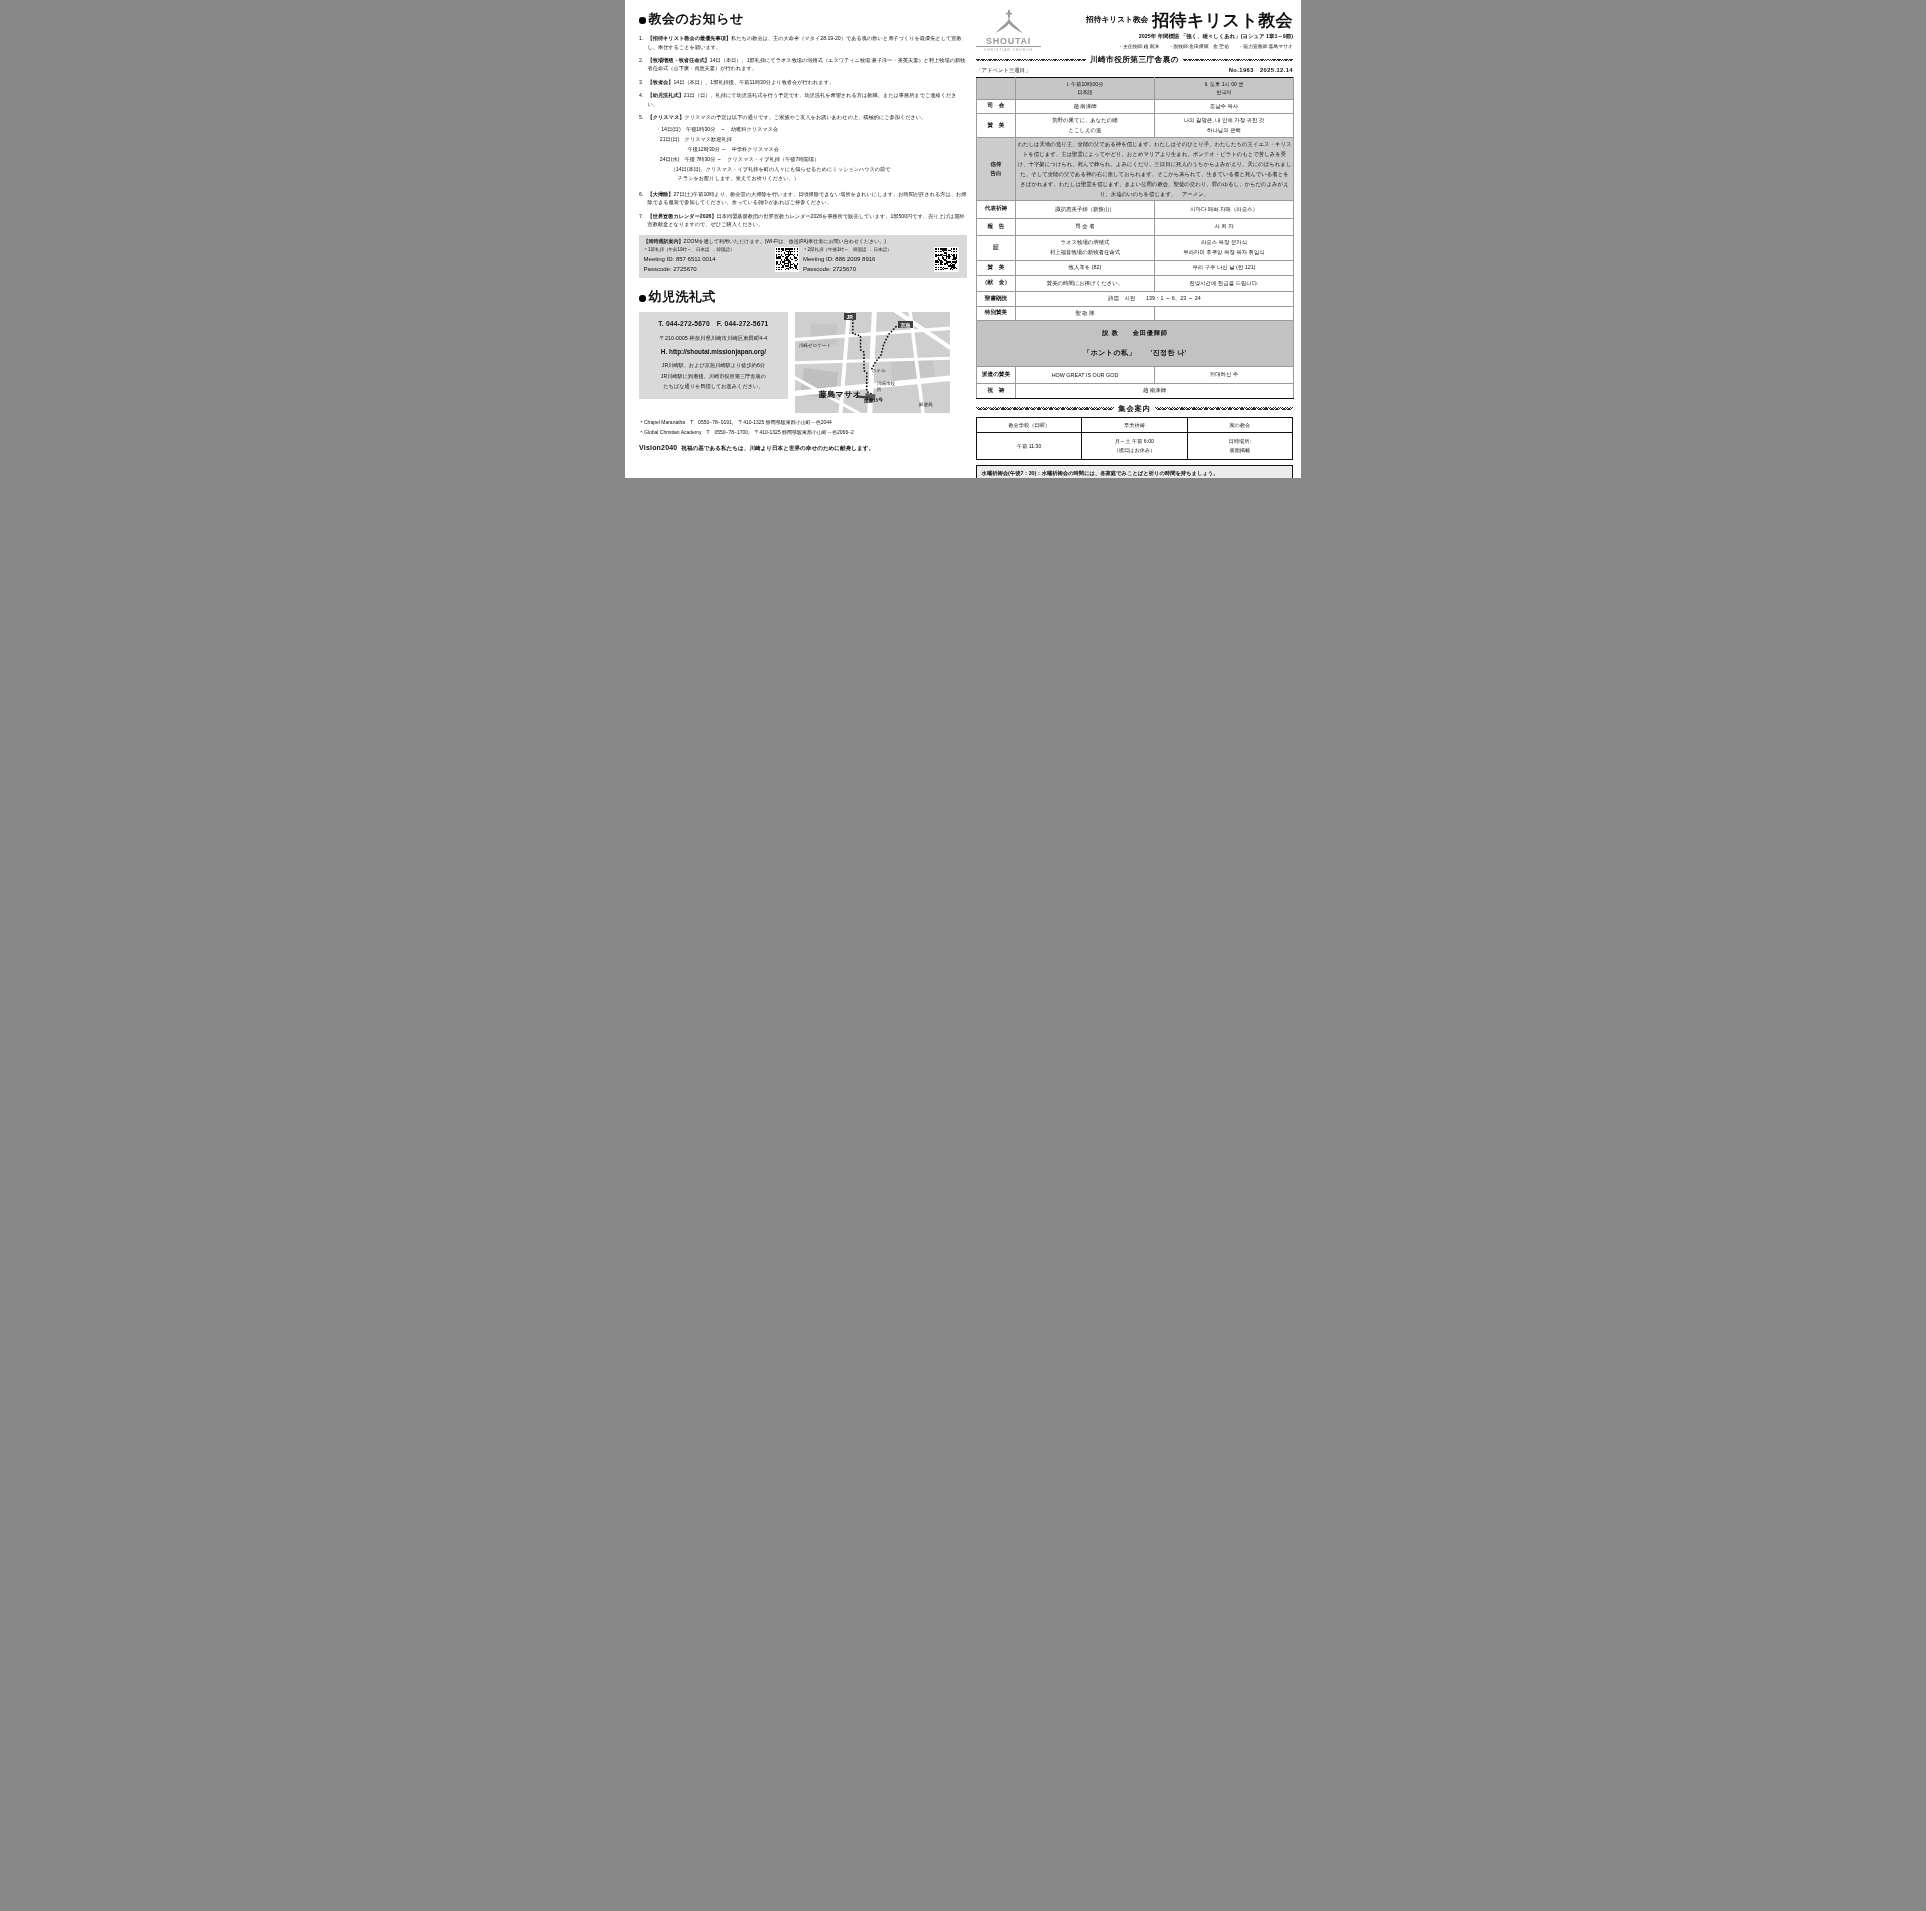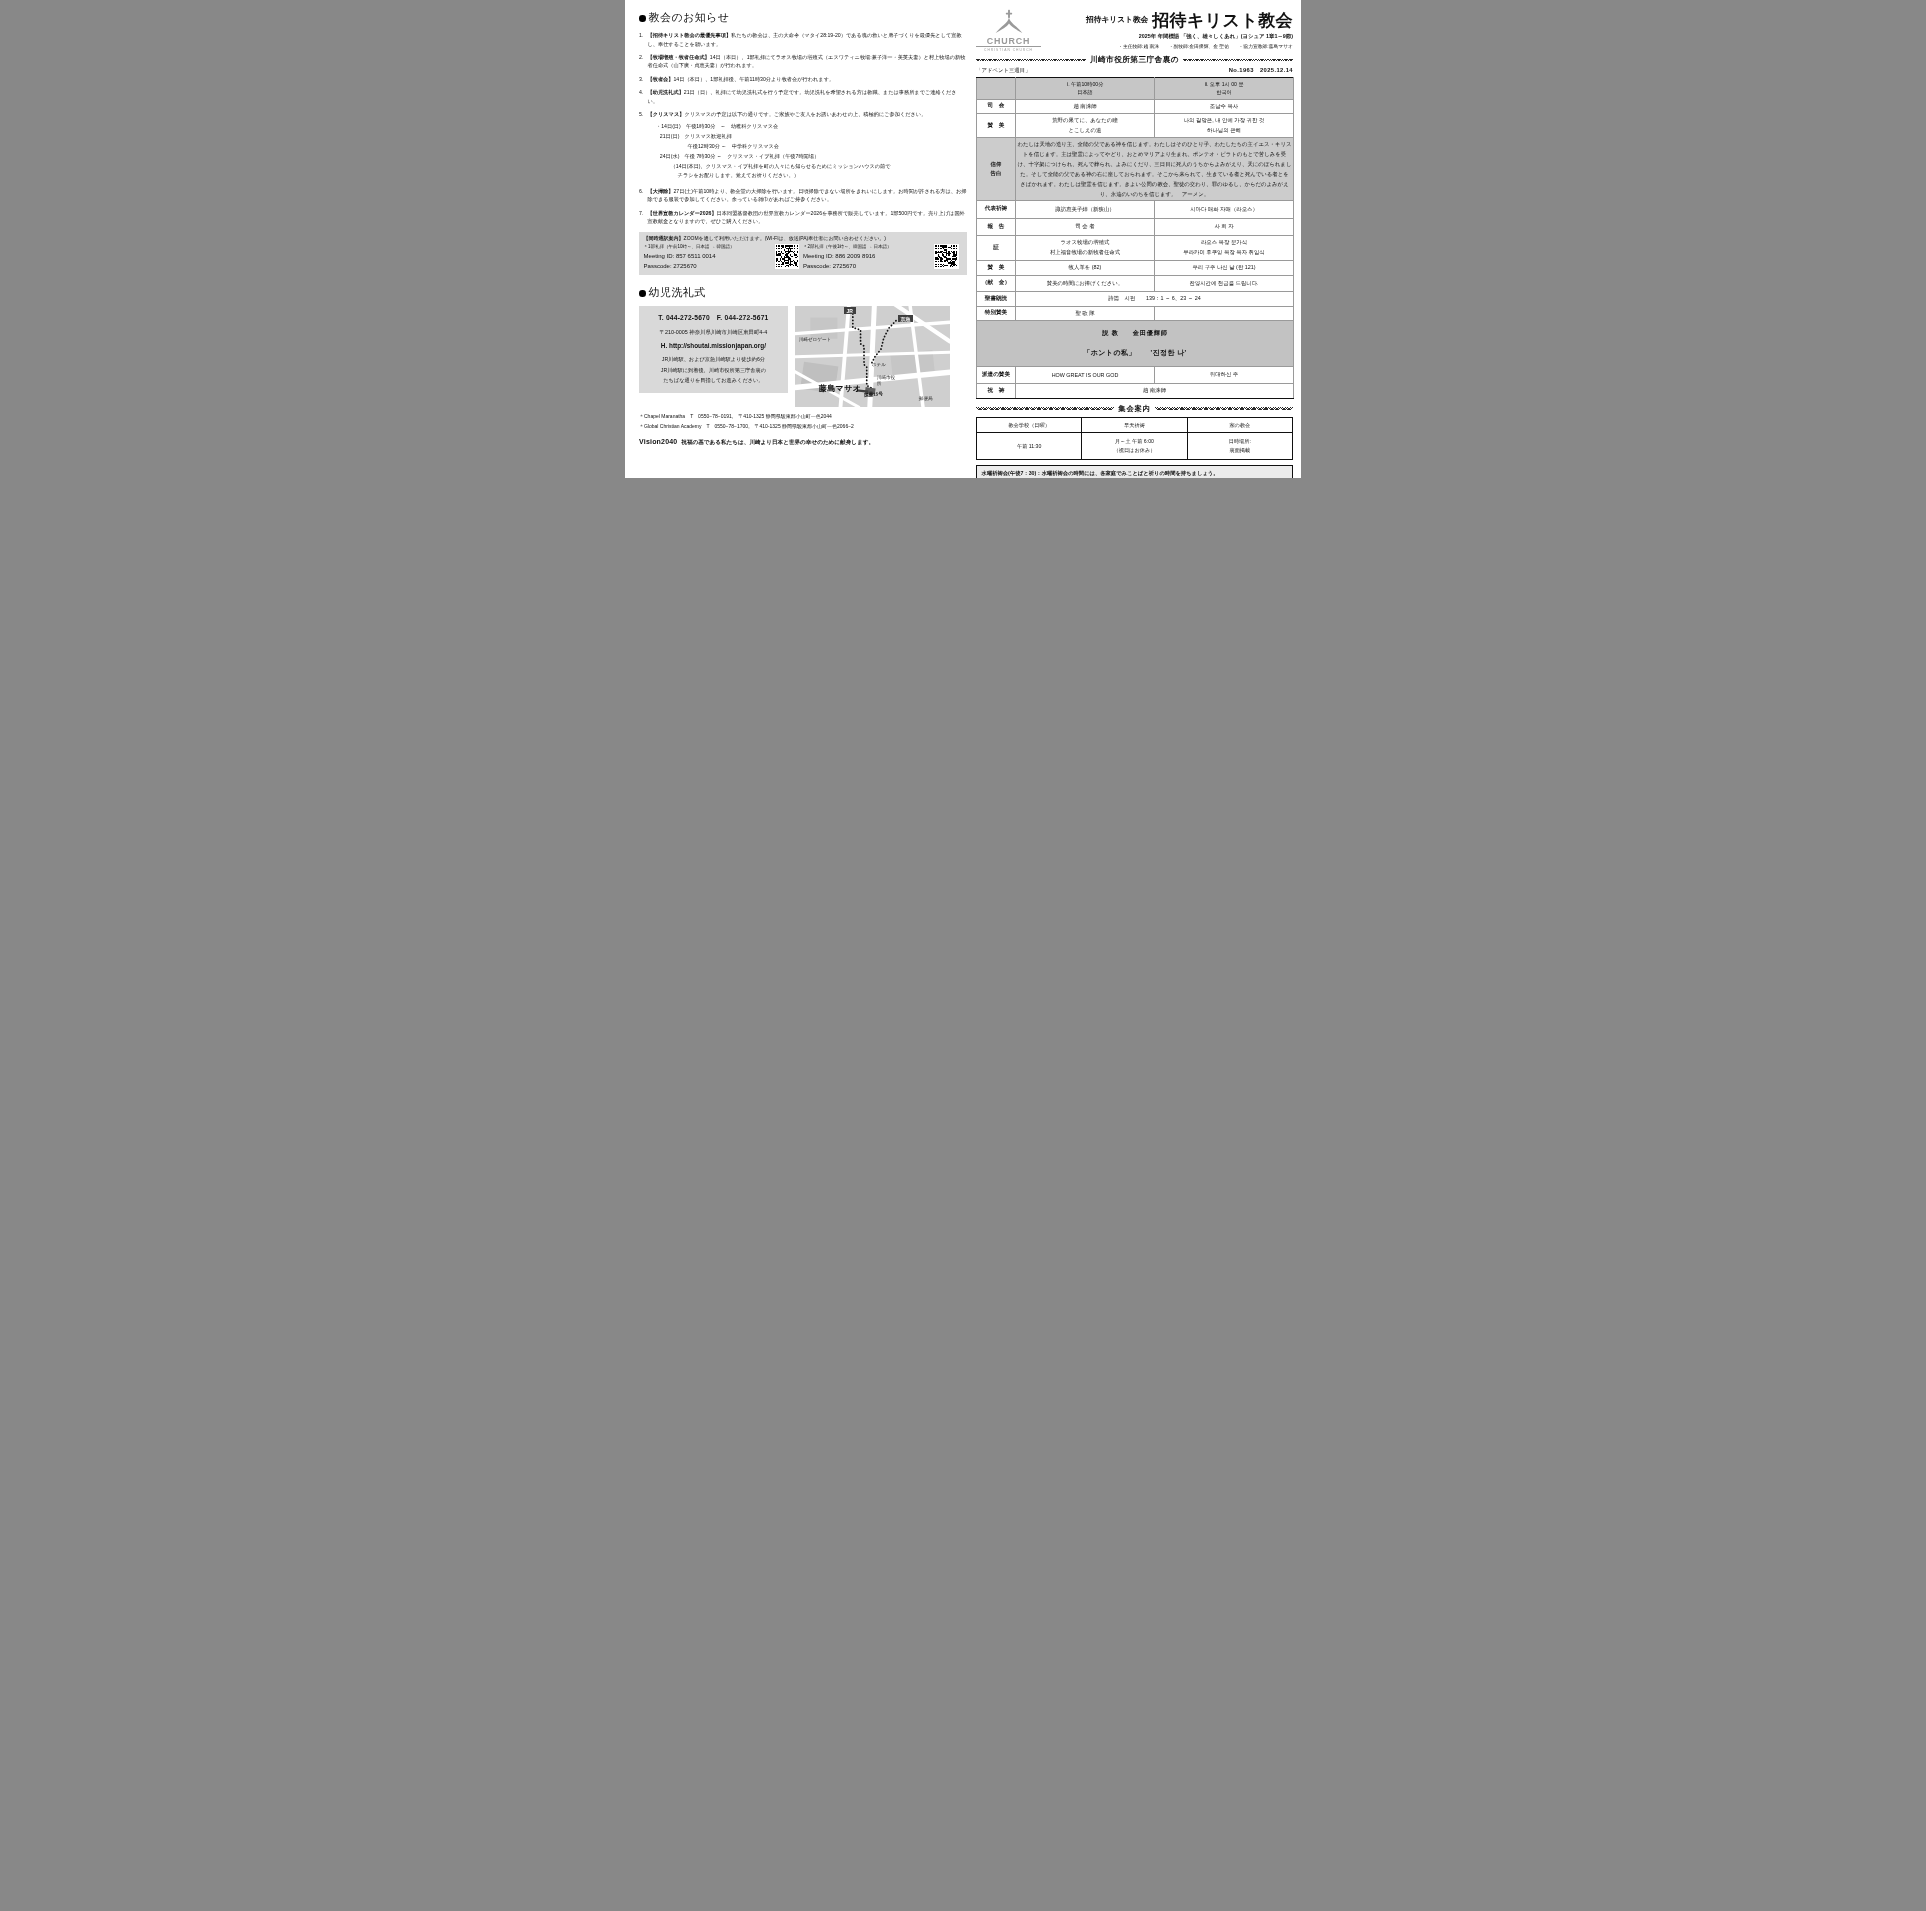--- a/index.html
+++ b/index.html
@@ -1,20 +1,20 @@
 <!DOCTYPE html>
 <html style="font-size:6.2px"><head>
 <meta charset="utf-8">
 <style>
   html,body{margin:0;padding:0;background:#888;}
   .page{position:relative;width:676px;height:478px;background:#fff;margin:0 auto;
         font-family:"Liberation Sans","DejaVu Sans",sans-serif;color:#111;overflow:hidden;}
   
   .bullet{display:inline-block;width:6.5px;height:6.5px;border-radius:50%;background:#000;margin-right:3.1px;vertical-align:-0.8px;}
-  .sec-title{font-size:11px;font-weight:normal;letter-spacing:0.4px;}
+  .sec-title{font-size:13px;font-weight:bold;letter-spacing:0.4px;}
   .zz{height:2.7px;background:
       repeating-linear-gradient(-45deg,#2b2b2b 0 0.6px,transparent 0.6px 1.7px),
       repeating-linear-gradient(45deg,#2b2b2b 0 0.6px,transparent 0.6px 1.7px);}
   
   .left-col{position:absolute;left:14px;top:10px;width:328px;}
   .ann-list{margin-top:6.2px;font-size:5.2px;line-height:1.62;}
   .ann-item{display:flex;margin-bottom:5px;}
   .ann-item .num{flex:none;width:8.5px;}
   .ann-item .tag{font-weight:bold;}
   .sched{font-size:5.2px;line-height:1.9;margin:-1.5px 0 5.4px 11.6px;}
@@ -813,21 +813,21 @@
 
     <div class="hdr">
       <div class="logo">
         <svg width="32" height="25.4" viewBox="0 0 100 80">
           <g fill="#9a9a9a">
             <rect x="47" y="2" width="6" height="26" rx="2"></rect>
             <rect x="40" y="12" width="20" height="5" rx="2"></rect>
             <path d="M50 26 C48 44, 24 54, 8 76 C28 64, 43 57, 50 46 C57 57, 72 64, 92 76 C76 54, 52 44, 50 26 Z"></path>
           </g>
         </svg>
-        <div class="logo-name">CHURCH</div>
+        <div class="logo-name">SHOUTAI</div>
         <div class="logo-sub">CHRISTIAN CHURCH</div>
       </div>
       <div class="hdr-txt">
         <div class="hdr-line1">
           <span class="denom">招待キリスト教会</span><span class="church-name">招待キリスト教会</span>
         </div>
         <div class="slogan">2025年 年間標語 「強く、雄々しくあれ」(ヨシュア 1章1～9節)</div>
         <div class="pastors">・主任牧師:趙 南洙　　・副牧師:金田優輝、金 聖佑　　・協力宣教師:藤島マサオ</div>
       </div>
     </div>

